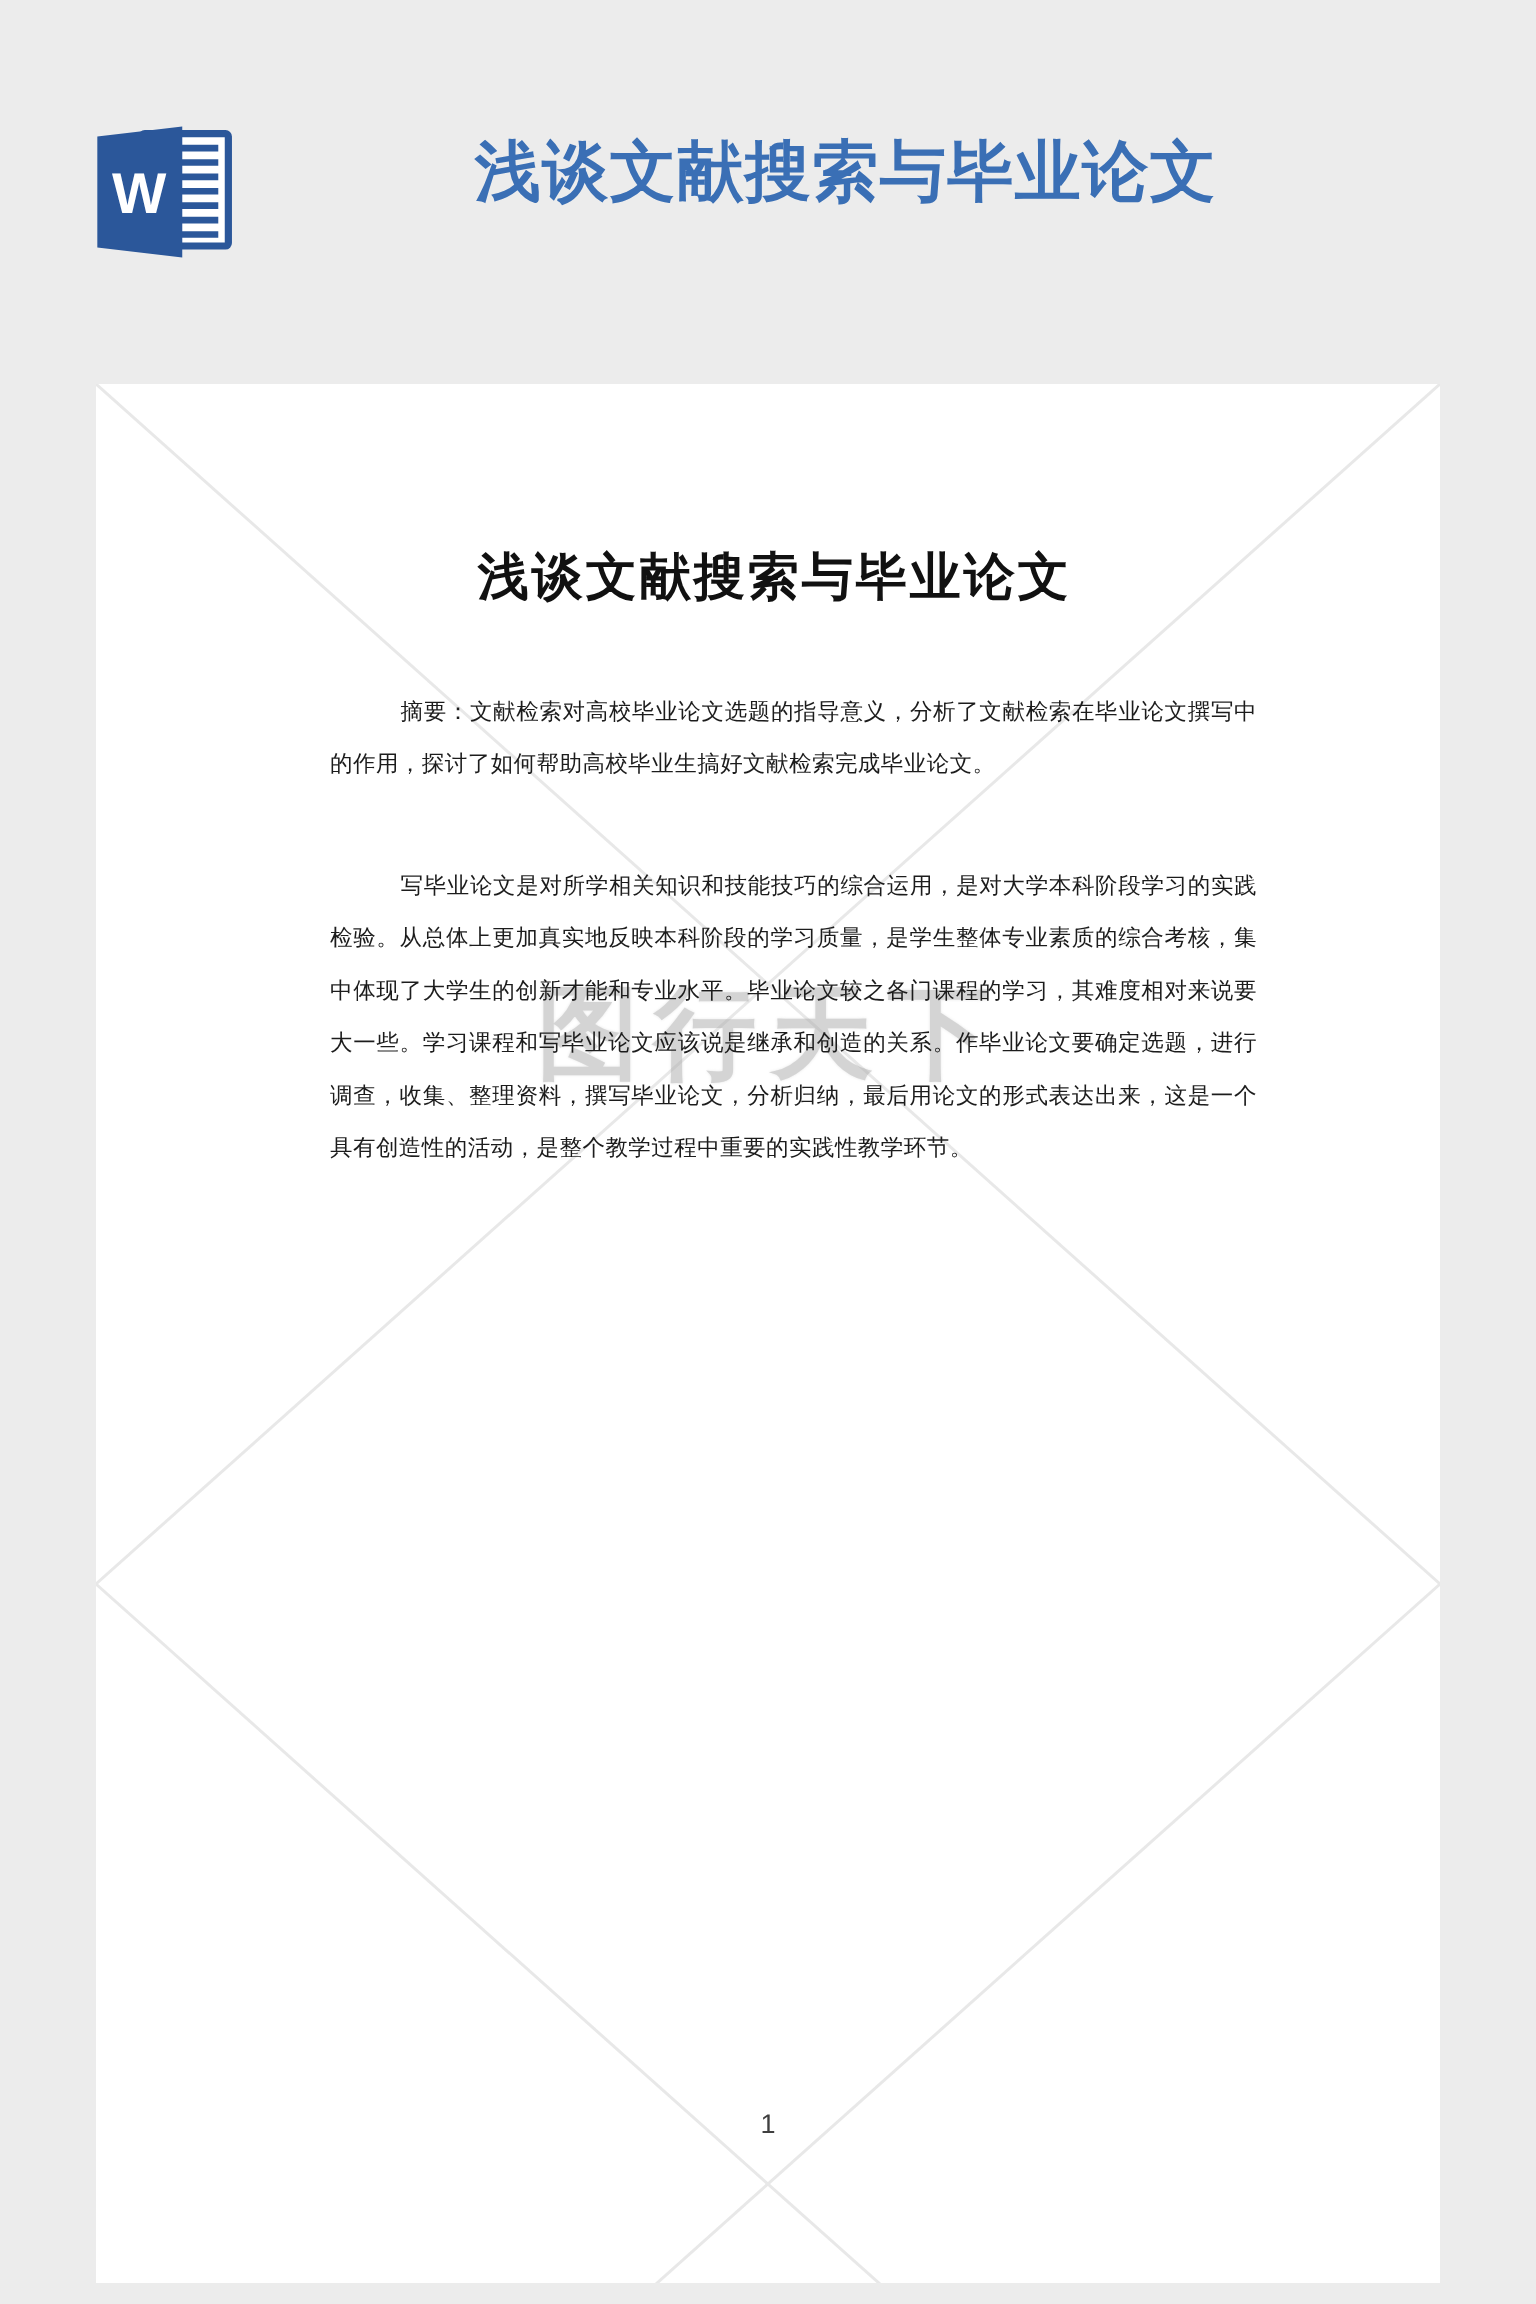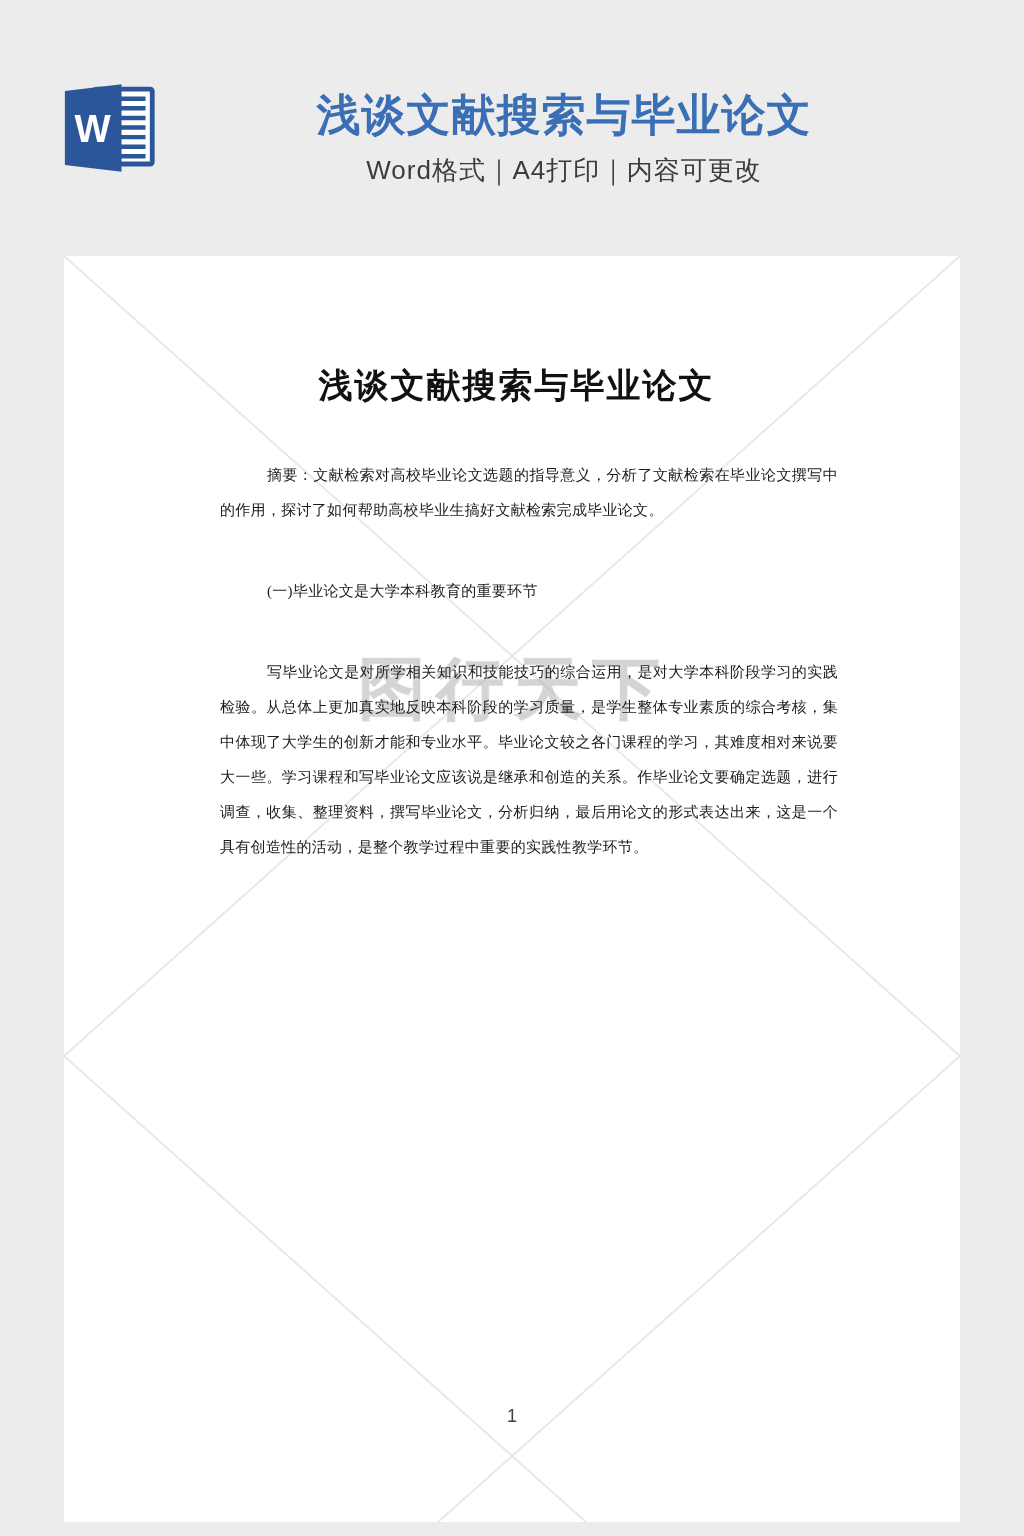--- a/index.html
+++ b/index.html
@@ -92,37 +92,35 @@
         <line x1="42" y1="67" x2="87" y2="67"></line>
         <line x1="42" y1="77" x2="87" y2="77"></line>
       </g>
 
       <polygon points="3,9 62,2 62,93 3,86" fill="#2b579a"></polygon>
       <text x="32" y="62" text-anchor="middle" font-family="Liberation Sans, DejaVu Sans, sans-serif" font-size="40" font-weight="bold" fill="#ffffff">W</text>
     </svg>
   </div>
   <div class="header-text">
     <div class="header-title">浅谈文献搜索与毕业论文</div>
-    <div class="header-subtitle">Word格式｜A4打印｜内容可更改</div>
   </div>
 </div>
 
 <div class="page">
   <svg class="xlines" viewBox="0 0 896 1266">
     <g stroke="#e3e3e3" stroke-width="2" fill="none" opacity="0.8">
       <line x1="0" y1="0" x2="896" y2="800"></line>
       <line x1="896" y1="0" x2="0" y2="800"></line>
       <line x1="0" y1="800" x2="896" y2="1600"></line>
       <line x1="896" y1="800" x2="0" y2="1600"></line>
     </g>
   </svg>
 
   <div class="watermark">图行天下</div>
 
   <div class="content">
     <div class="doc-title">浅谈文献搜索与毕业论文</div>
     <p class="first">摘要：文献检索对高校毕业论文选题的指导意义，分析了文献检索在毕业论文撰写中的作用，探讨了如何帮助高校毕业生搞好文献检索完成毕业论文。</p>
-    <p>(一)毕业论文是大学本科教育的重要环节</p>
     <p>写毕业论文是对所学相关知识和技能技巧的综合运用，是对大学本科阶段学习的实践检验。从总体上更加真实地反映本科阶段的学习质量，是学生整体专业素质的综合考核，集中体现了大学生的创新才能和专业水平。毕业论文较之各门课程的学习，其难度相对来说要大一些。学习课程和写毕业论文应该说是继承和创造的关系。作毕业论文要确定选题，进行调查，收集、整理资料，撰写毕业论文，分析归纳，最后用论文的形式表达出来，这是一个具有创造性的活动，是整个教学过程中重要的实践性教学环节。</p>
   </div>
 
   <div class="page-number">1</div>
 </div>
 
 </body></html>

